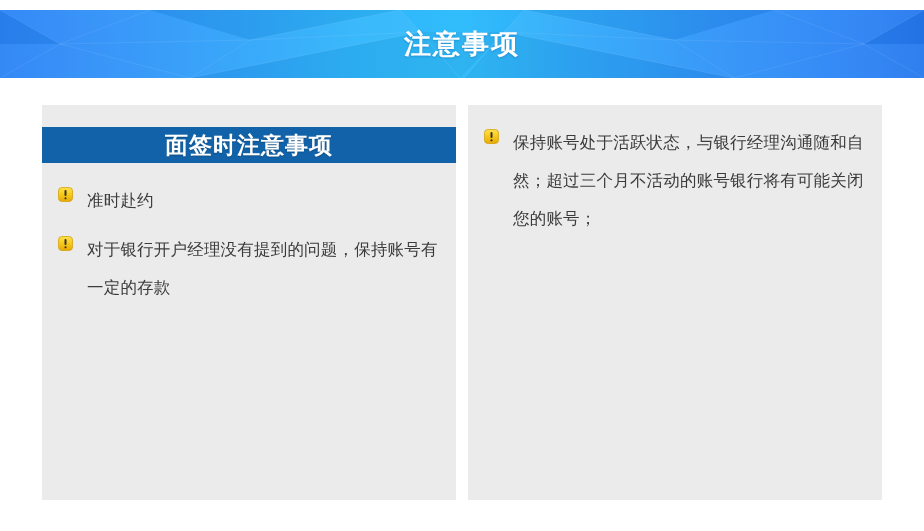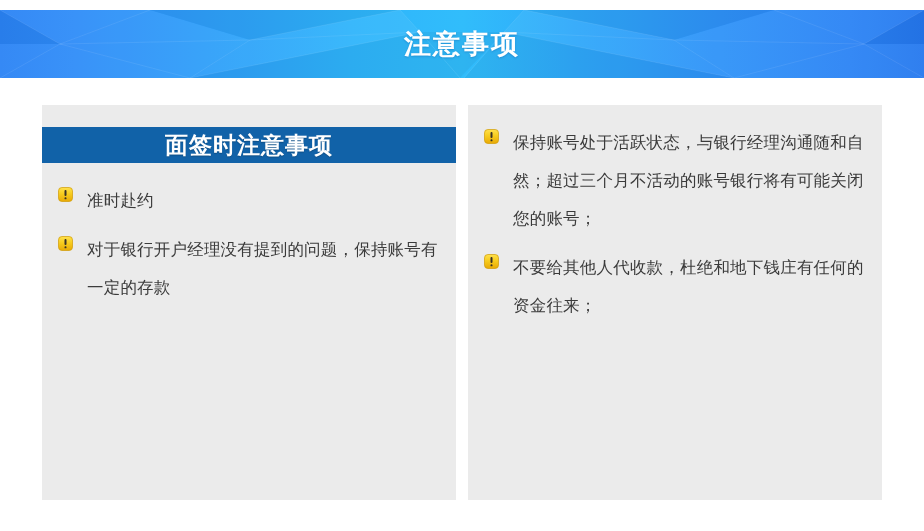--- a/index.html
+++ b/index.html
@@ -218,29 +218,19 @@
           <span class="warn-icon">
             <svg viewBox="0 0 15 15">
               <rect x="0.5" y="0.5" width="14" height="14" rx="3.4" ry="3.4" fill="url(#gL1)" stroke="#d09b05" stroke-width="0.7"></rect>
               <rect x="6.5" y="3" width="2" height="6" rx="0.9" fill="#3a3226"></rect>
               <rect x="6.5" y="10.3" width="2" height="2" rx="0.9" fill="#3a3226"></rect>
             </svg>
           </span>
           <span class="item-text">保持账号处于活跃状态，与银行经理沟通随和自然；超过三个月不活动的账号银行将有可能关闭您的账号；</span>
         </div>
 
-        <div class="item">
-          <span class="warn-icon">
-            <svg viewBox="0 0 15 15">
-              <rect x="0.5" y="0.5" width="14" height="14" rx="3.4" ry="3.4" fill="url(#gL1)" stroke="#d09b05" stroke-width="0.7"></rect>
-              <rect x="6.5" y="3" width="2" height="6" rx="0.9" fill="#3a3226"></rect>
-              <rect x="6.5" y="10.3" width="2" height="2" rx="0.9" fill="#3a3226"></rect>
-            </svg>
-          </span>
-          <span class="item-text">不要给其他人代收款，杜绝和地下钱庄有任何的资金往来；</span>
-        </div>
 
 
       </div>
     </div>
 
   </div>
 </div>
 
 </body></html>

